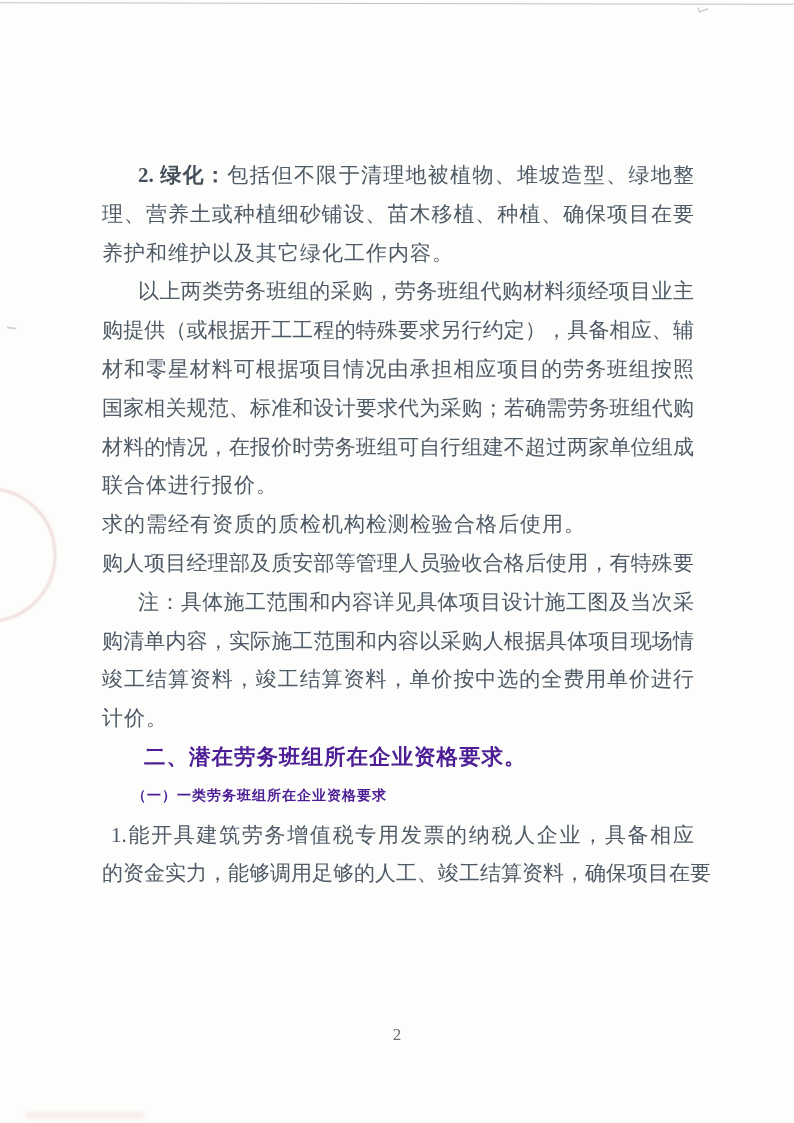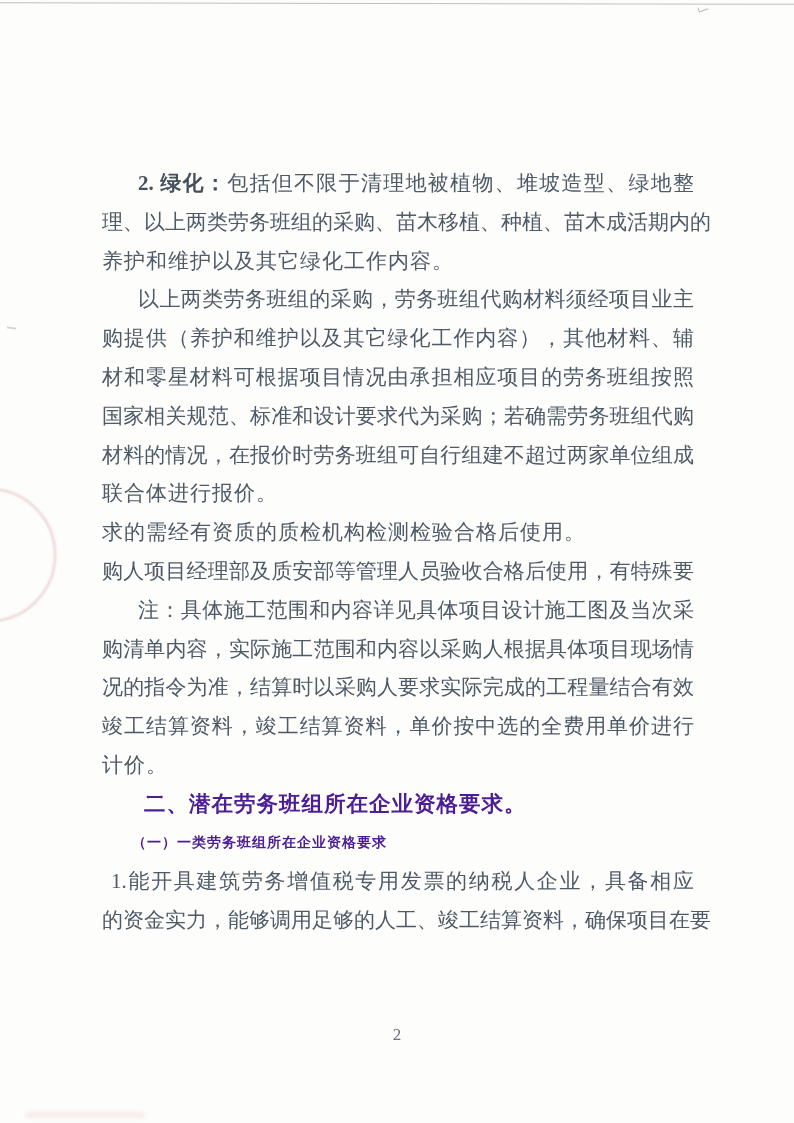--- a/index.html
+++ b/index.html
@@ -65,21 +65,21 @@
     height: 6px;
     background: rgba(232, 188, 188, 0.28);
     border-radius: 3px;
     filter: blur(2px);
   }
 
   
   .doc-body {
     position: absolute;
     left: 102px;
-    top: 164px;
+    top: 156px;
     width: 592px;
     color: #4e5a66;
     font-size: 21px;
   }
   .line {
     height: 38.8px;
     line-height: 38.8px;
     text-align: justify;
     text-align-last: justify;
     white-space: nowrap;
@@ -119,36 +119,35 @@
 
 <div class="scan-edge-line"></div>
 <div class="scan-tick"></div>
 <div class="stamp-mark"></div>
 <div class="scan-dash"></div>
 <div class="scan-smudge"></div>
 
 <div class="doc-body">
 
   <div class="line ind"><span class="bold">2. 绿化：</span><span>包括但不限于清理地被植物、堆坡造型、绿地整</span></div>
-  <div class="line">理、以上两类劳务班组的采购、苗木移植、种植、苗木成活期内的</div>
+  <div class="line">理、营养土或种植细砂铺设、苗木移植、种植、确保项目在要</div>
   <div class="line last">养护和维护以及其它绿化工作内容。</div>
 
   <div class="line ind">以上两类劳务班组的采购，劳务班组代购材料须经项目业主</div>
-  <div class="line">购提供（养护和维护以及其它绿化工作内容），其他材料、辅</div>
+  <div class="line">购提供（或根据开工工程的特殊要求另行约定），具备相应、辅</div>
   <div class="line">材和零星材料可根据项目情况由承担相应项目的劳务班组按照</div>
   <div class="line">国家相关规范、标准和设计要求代为采购；若确需劳务班组代购</div>
   <div class="line">材料的情况，在报价时劳务班组可自行组建不超过两家单位组成</div>
   <div class="line last">联合体进行报价。</div>
 
   <div class="line last">求的需经有资质的质检机构检测检验合格后使用。</div>
   <div class="line">购人项目经理部及质安部等管理人员验收合格后使用，有特殊要</div>
 
   <div class="line ind">注：具体施工范围和内容详见具体项目设计施工图及当次采</div>
   <div class="line">购清单内容，实际施工范围和内容以采购人根据具体项目现场情</div>
-  <div class="line">况的指令为准，结算时以采购人要求实际完成的工程量结合有效</div>
   <div class="line">竣工结算资料，竣工结算资料，单价按中选的全费用单价进行</div>
   <div class="line last">计价。</div>
 
   <div class="heading h-sec">二、潜在劳务班组所在企业资格要求。</div>
   <div class="heading h-sub">（一）一类劳务班组所在企业资格要求</div>
 
   <div class="line ind-sm">1.能开具建筑劳务增值税专用发票的纳税人企业，具备相应</div>
   <div class="line">的资金实力，能够调用足够的人工、竣工结算资料，确保项目在要</div>
 
 </div>

